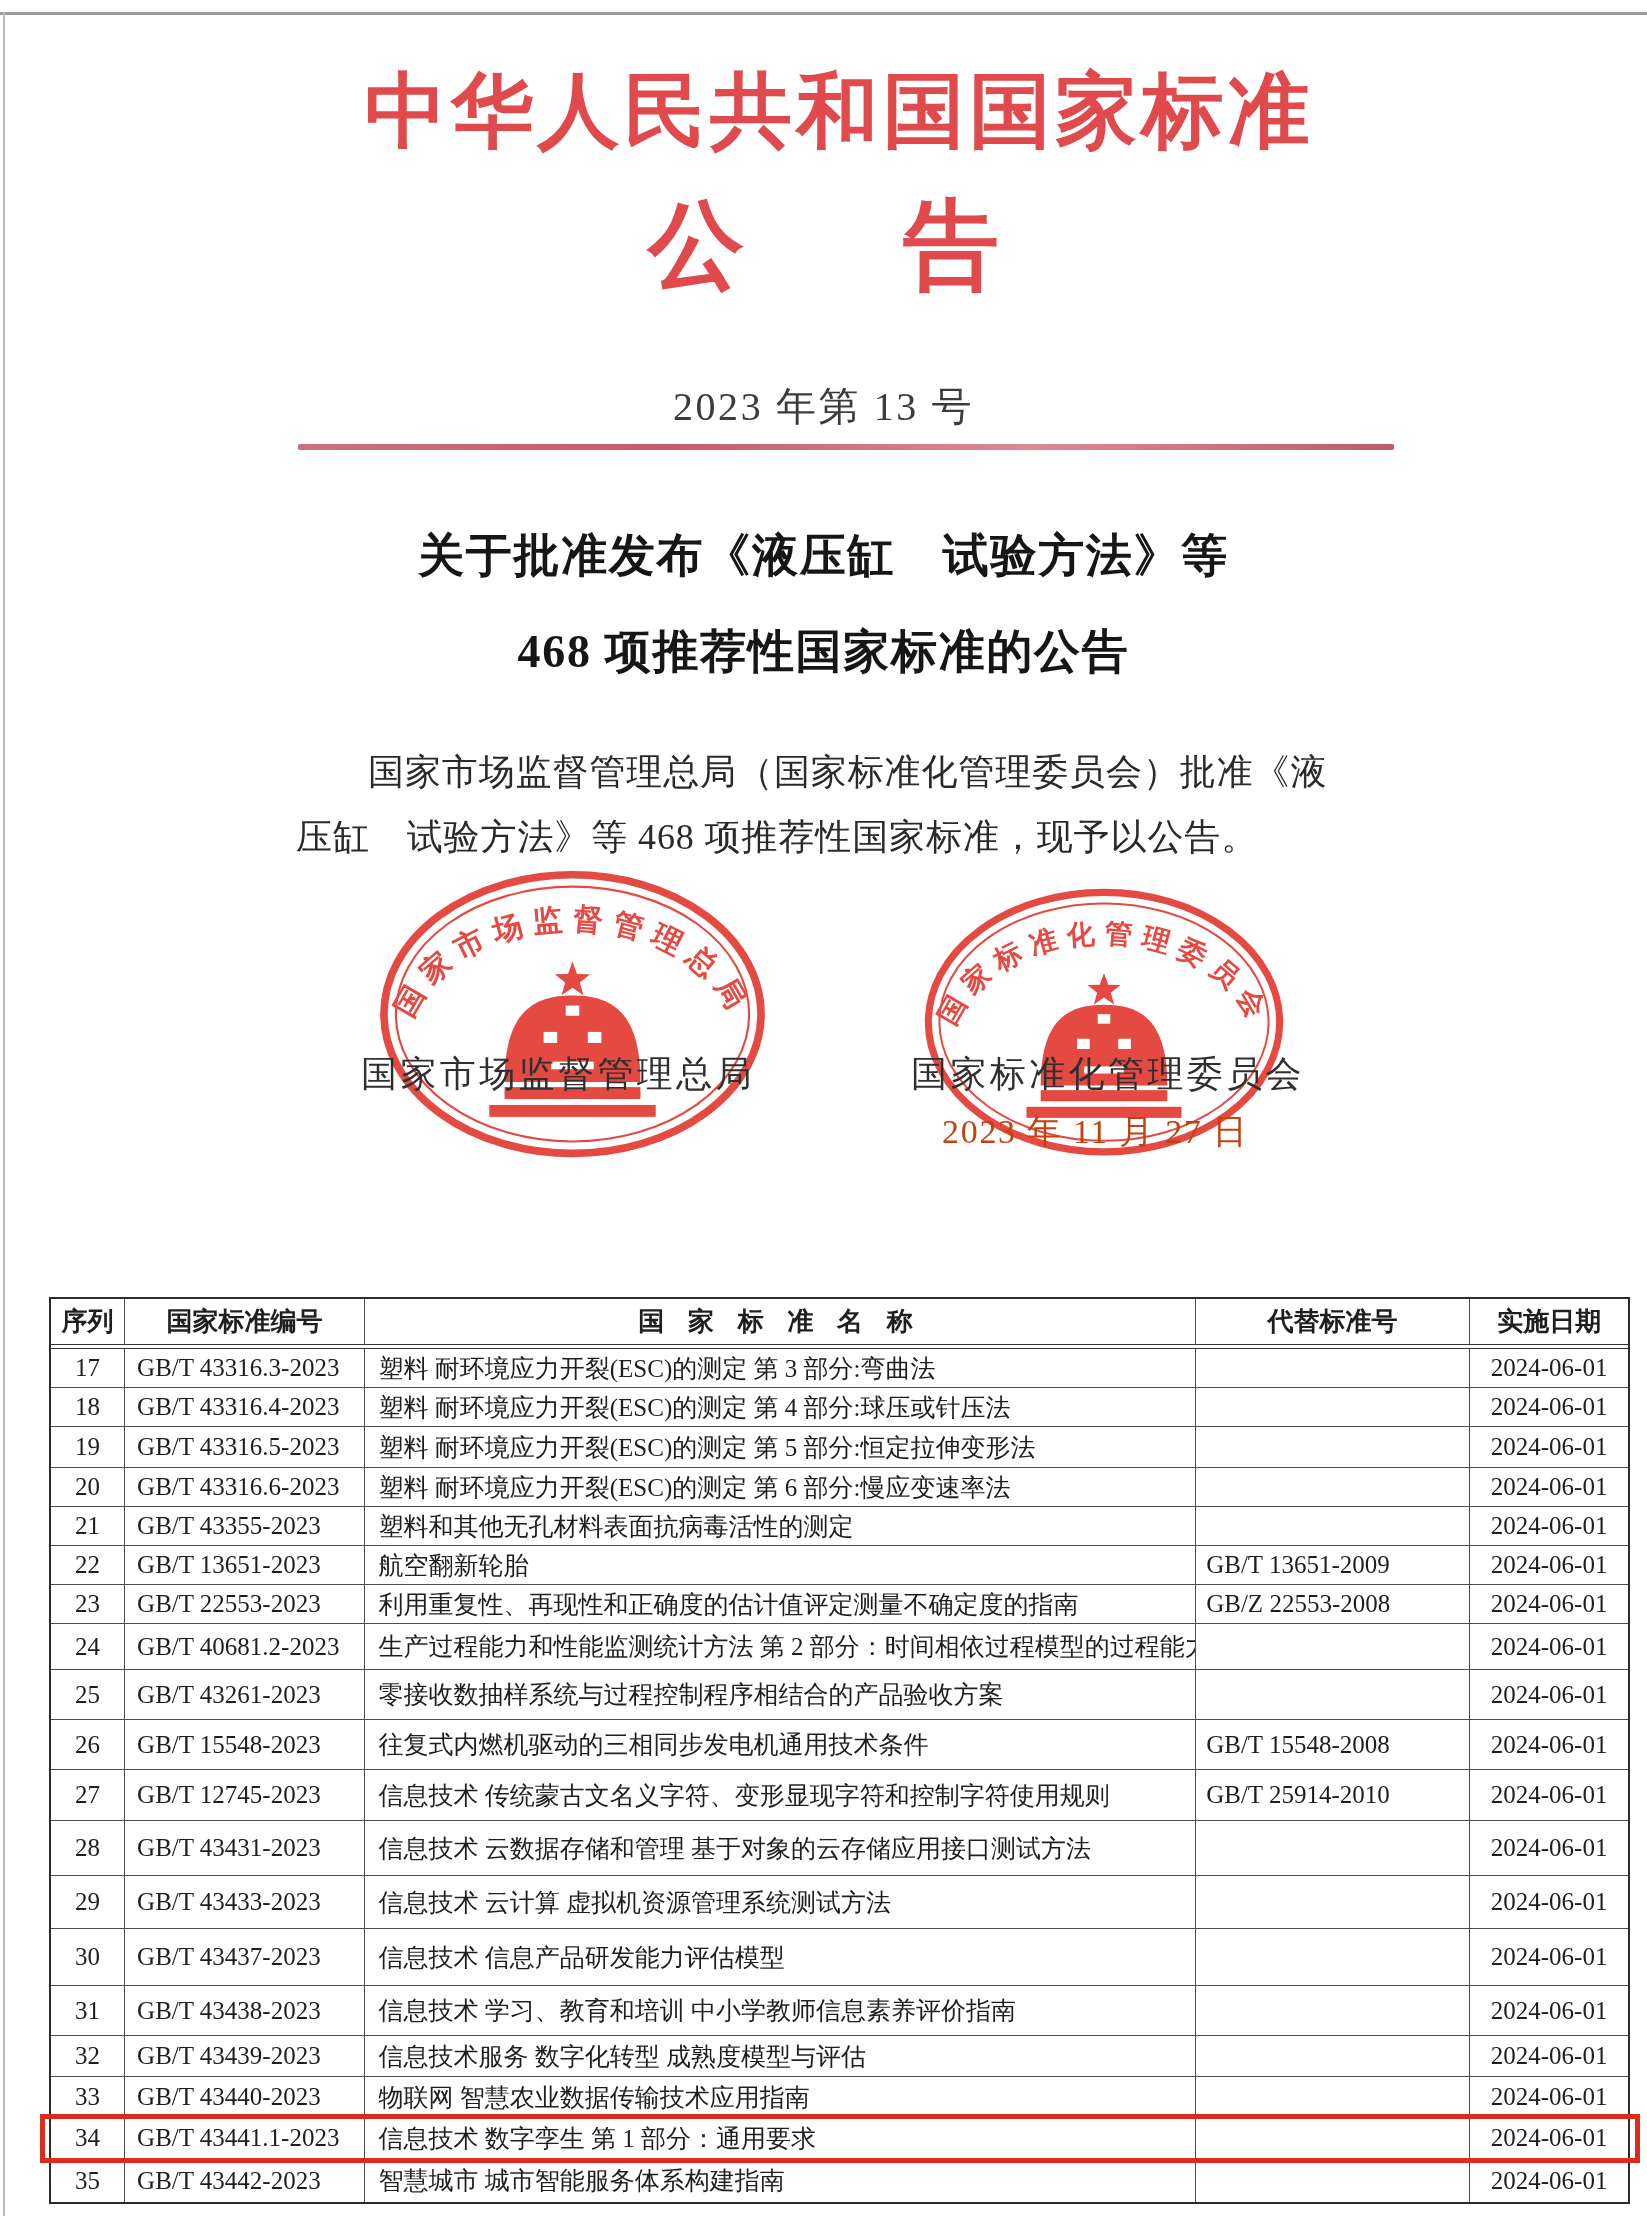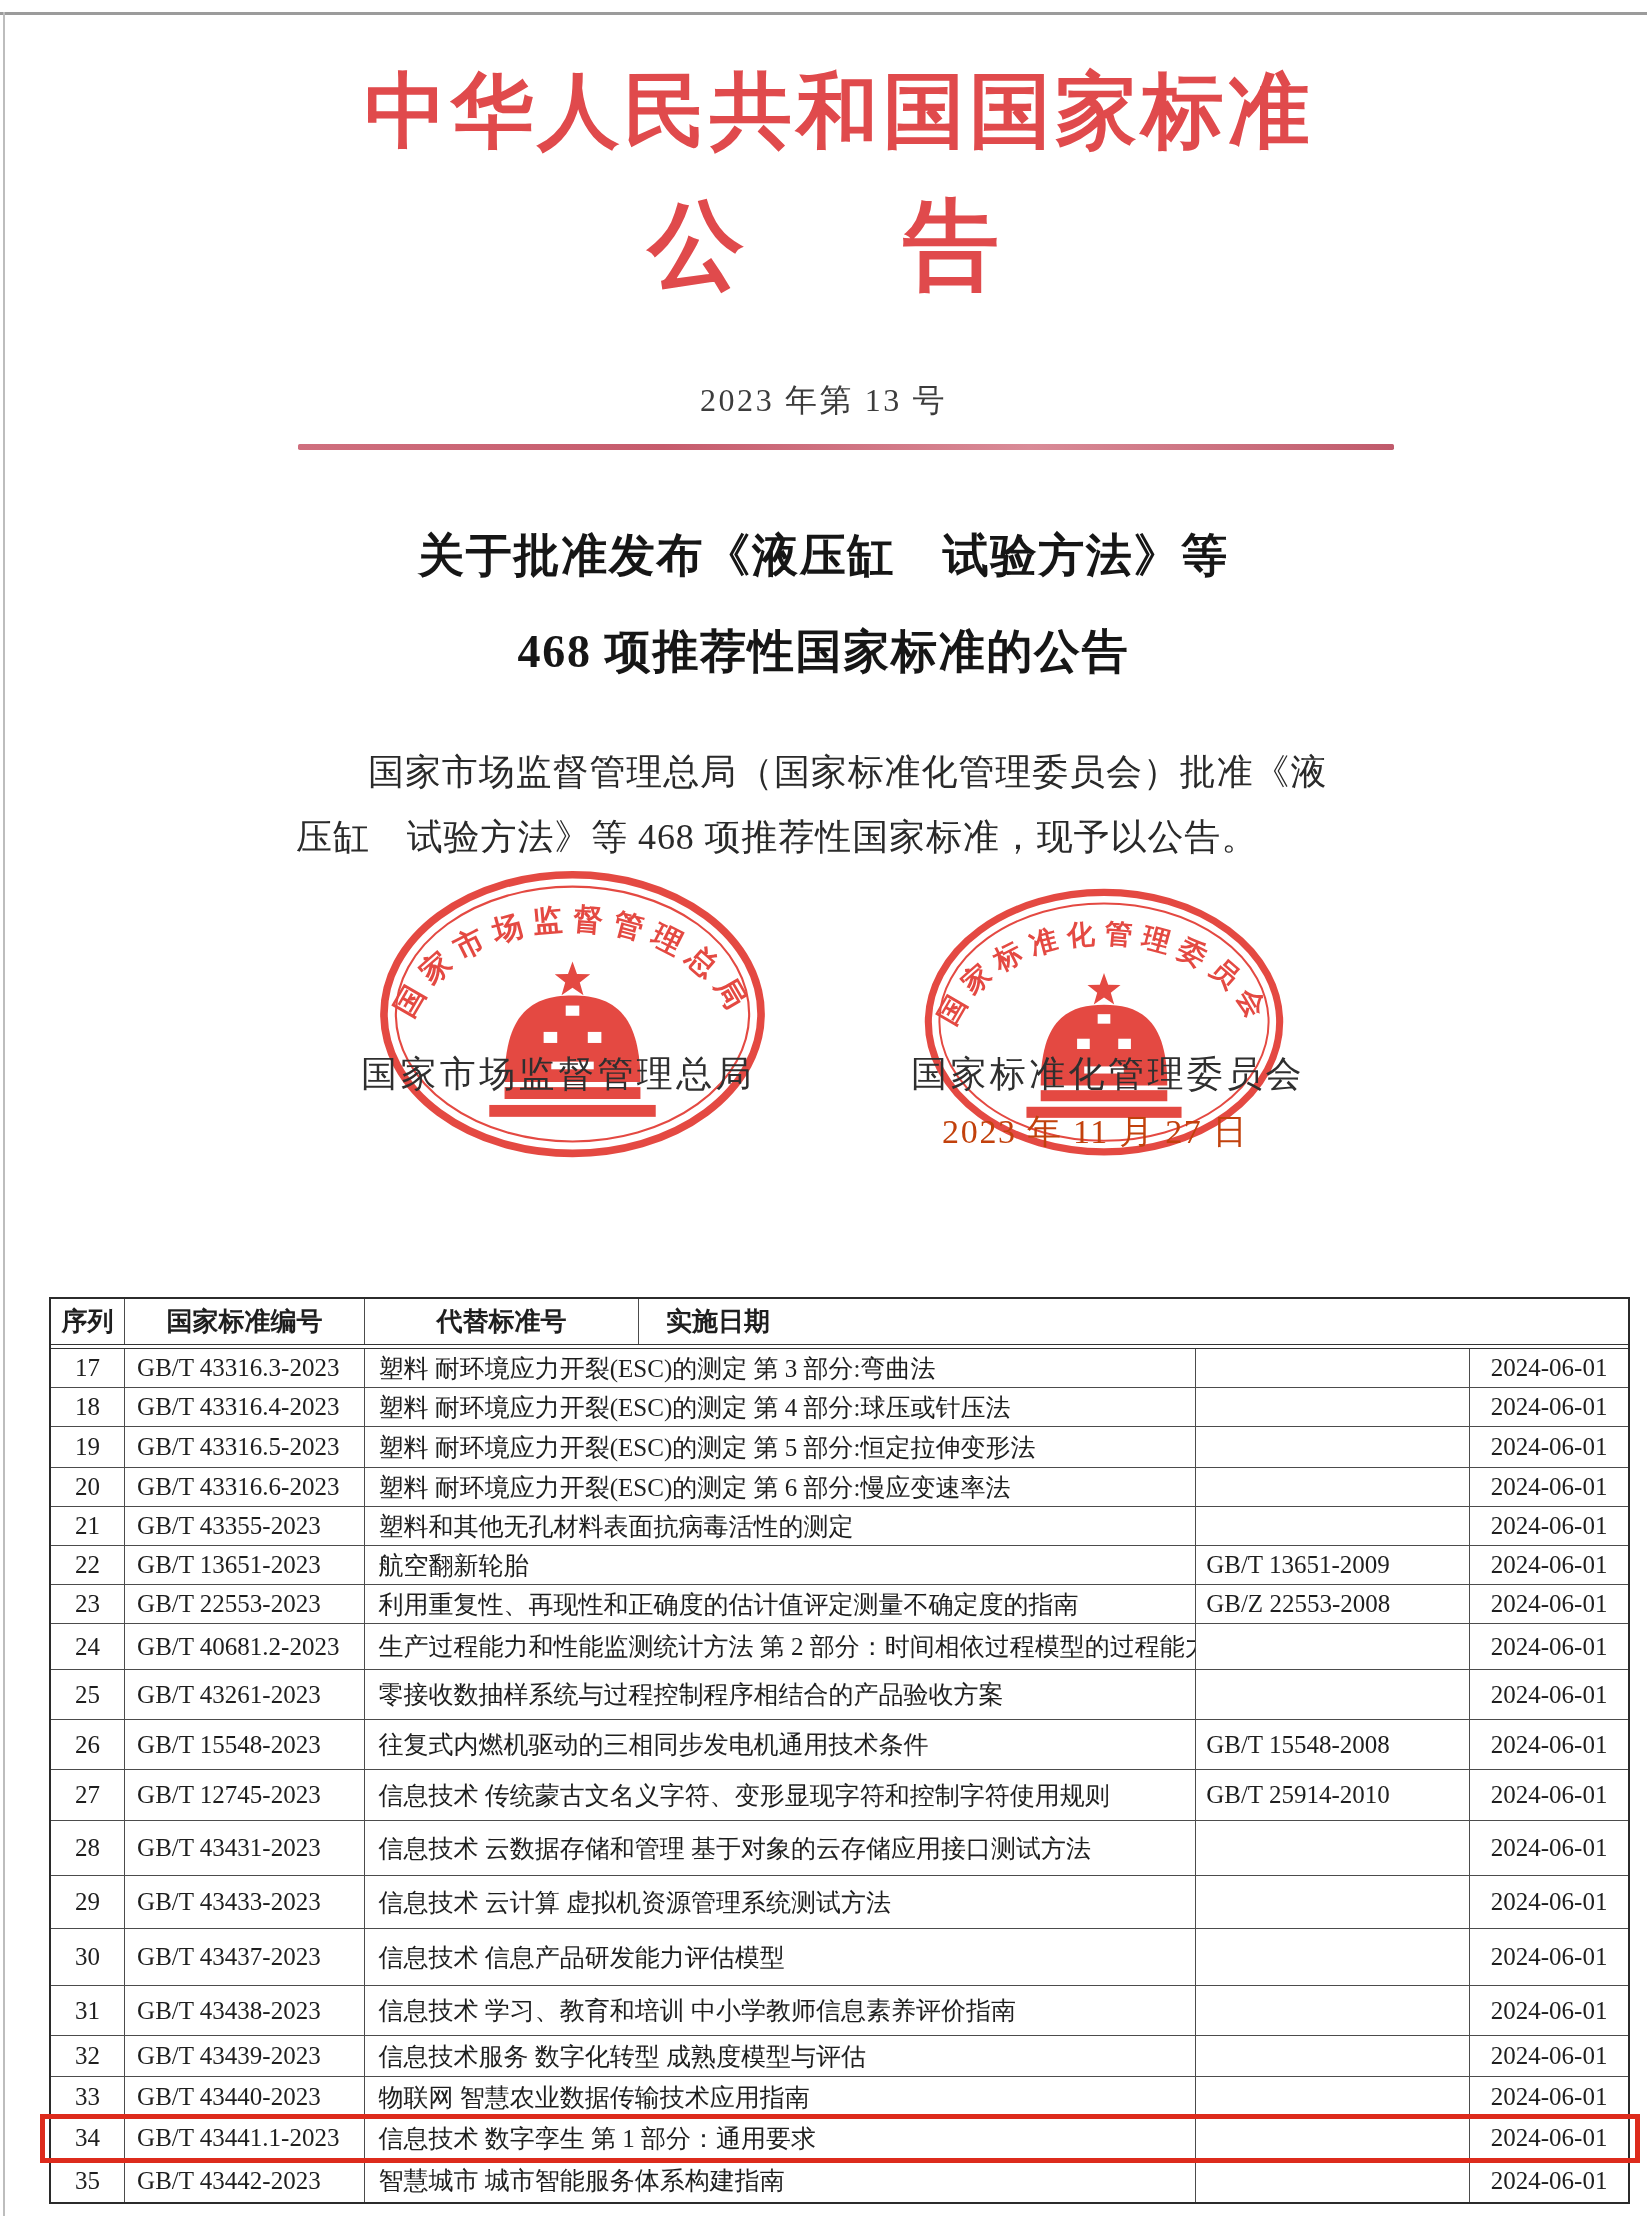--- a/index.html
+++ b/index.html
@@ -18,21 +18,21 @@
     text-align:center;font-size:82px;font-weight:bold;
     letter-spacing:4.3px;color:var(--title-red);
   }
   .doc-subtitle{
     position:absolute;top:182px;left:0;width:100%;
     display:flex;justify-content:center;gap:159px;
     font-size:96px;font-weight:bold;color:var(--title-red);
   }
   .issue-no{
     position:absolute;top:379px;left:0;width:100%;
-    text-align:center;font-size:32px;letter-spacing:2.6px;color:#3c3c3c;
+    text-align:center;font-size:40px;letter-spacing:2.6px;color:#3c3c3c;
   }
   .divider{
     position:absolute;top:444px;left:298px;width:1096px;height:6px;
     background:linear-gradient(90deg,#cf6f7e,#c65b6c,#d98b97,#c05a6b);
     border-radius:1.7px;
   }
   .heading{
     position:absolute;left:0;width:100%;text-align:center;
     font-size:46px;font-weight:bold;color:#161616;letter-spacing:1.7px;
   }
@@ -165,20 +165,21 @@
   </svg>
 
   <div class="org-name left">国家市场监督管理总局</div>
   <div class="org-name right">国家标准化管理委员会</div>
   <div class="issue-date">2023 年 11 月 27 日</div>
 
   <div class="std-table">
       <div class="t-row t-head">
         <div class="t-cell c0">序列</div>
         <div class="t-cell c1">国家标准编号</div>
+        <div class="t-cell c2">国 家 标 准 名 称</div>
         <div class="t-cell c3">代替标准号</div>
         <div class="t-cell c4">实施日期</div>
       </div>
       <div class="t-headgap"></div>
       <div class="t-row" style="height: 39px;">
         <div class="t-cell c0">17</div>
         <div class="t-cell c1">GB/T 43316.3-2023</div>
         <div class="t-cell c2">塑料 耐环境应力开裂(ESC)的测定 第 3 部分:弯曲法</div>
         <div class="t-cell c3"></div>
         <div class="t-cell c4">2024-06-01</div>

